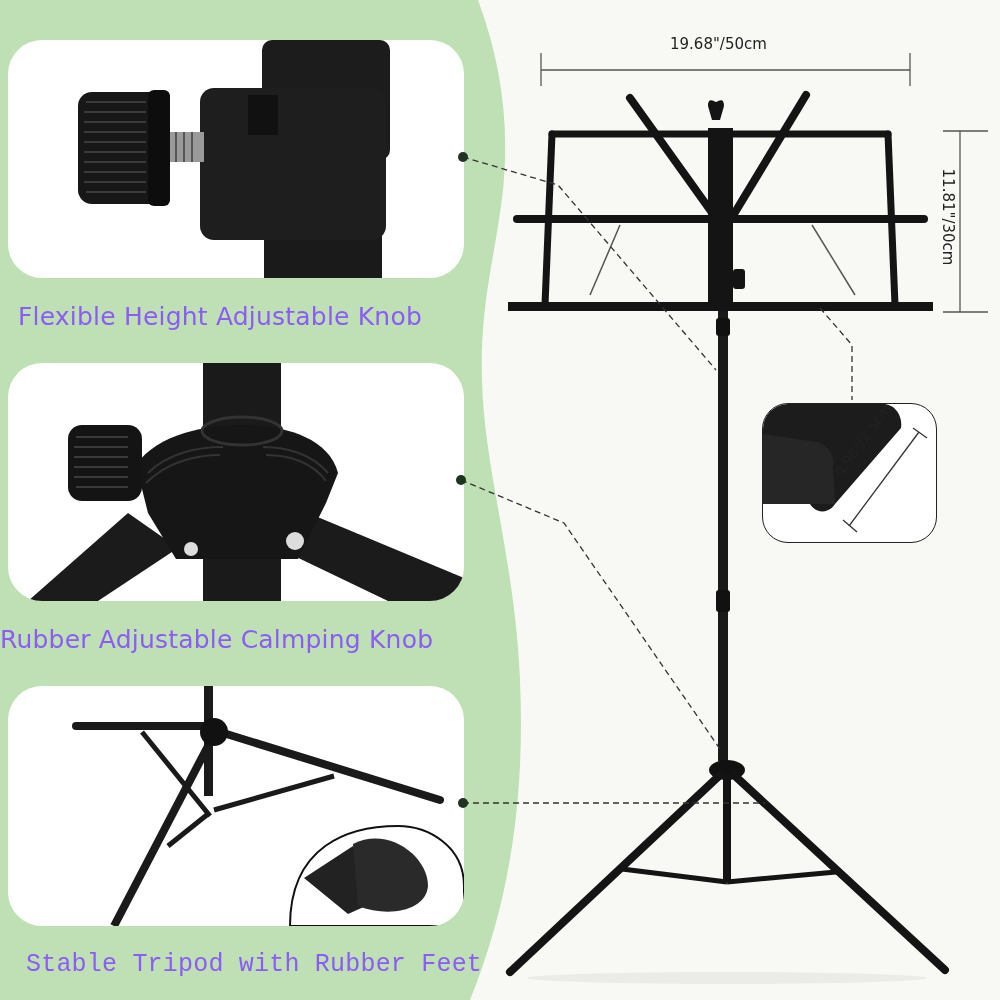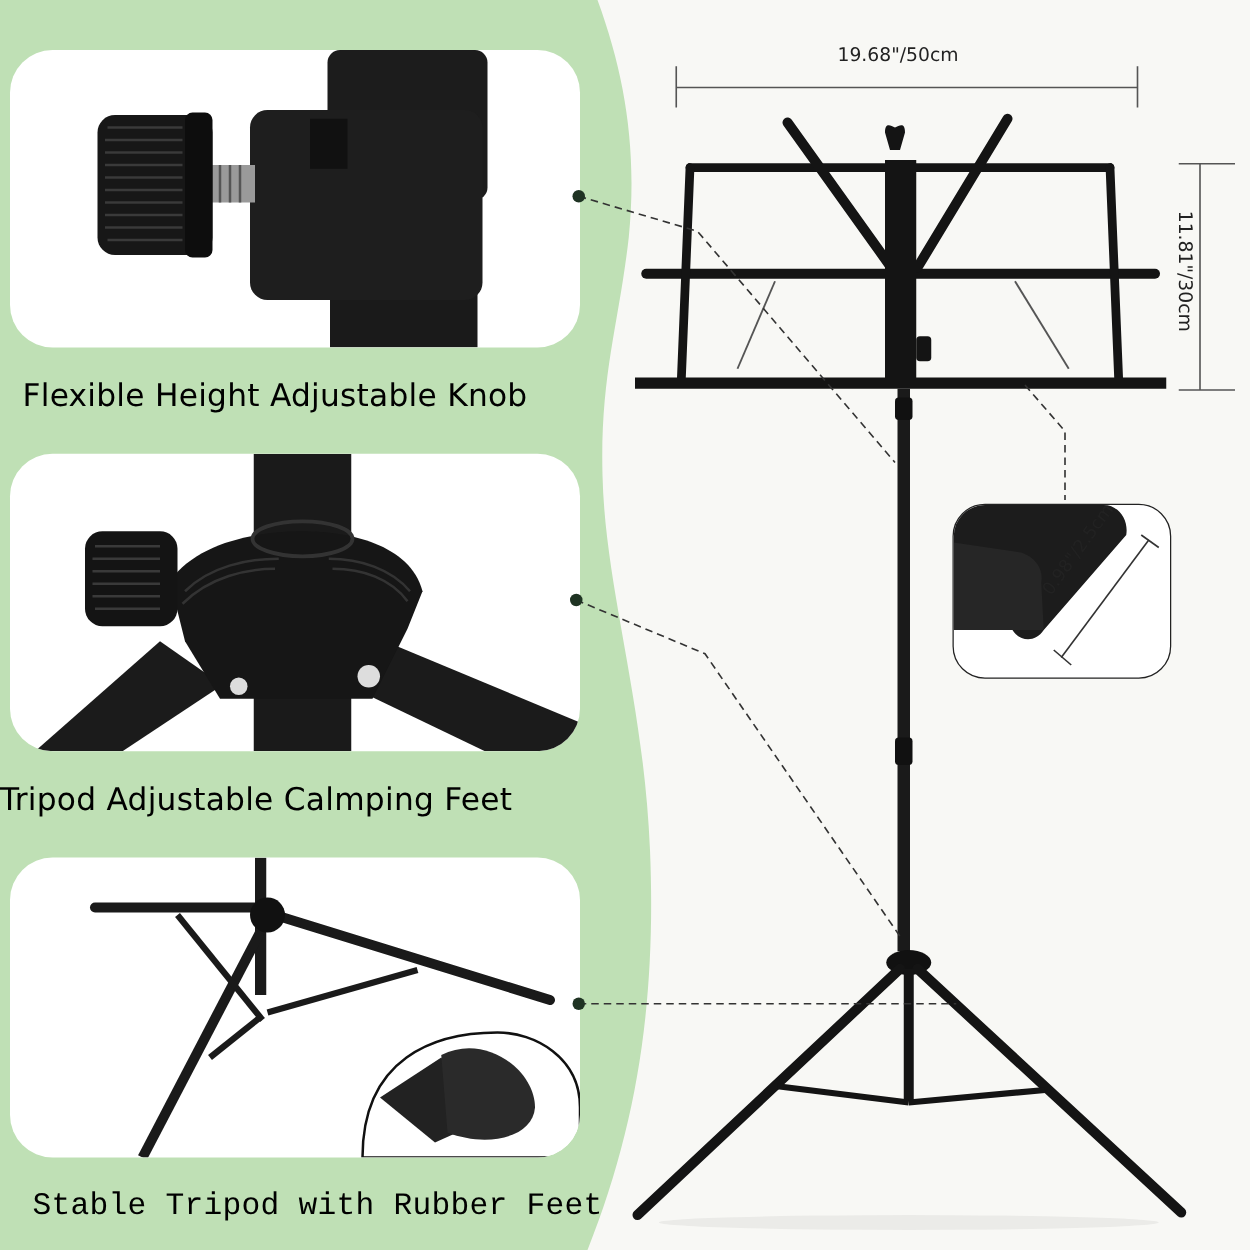--- a/index.html
+++ b/index.html
@@ -1,20 +1,20 @@
 <!DOCTYPE html>
 <html><head>
 <meta charset="utf-8">
 <style>
   html, body { margin:0; padding:0; }
   body { width:1000px; height:1000px; position:relative; overflow:hidden; background:#f8f8f5; font-family:"DejaVu Sans", sans-serif; }
   .bg-green { position:absolute; left:0; top:0; }
   .panel { position:absolute; left:8px; width:456px; background:#fff; border-radius:34px; overflow:hidden; }
   .panel svg { position:absolute; left:0; top:0; }
-  .caption { position:absolute; left:0; color:#000000; font-size:25px; white-space:nowrap; letter-spacing:0.2px; }
+  .caption { position:absolute; left:0; color:#8b5cf6; font-size:25px; white-space:nowrap; letter-spacing:0.2px; }
   .overlay { position:absolute; left:0; top:0; pointer-events:none; }
   .dim-label { position:absolute; color:#222; font-size:15px; white-space:nowrap; }
   .zoom-card { position:absolute; left:762px; top:403px; width:173px; height:138px; border:1.5px solid #222; border-radius:26px; background:#fff; overflow:hidden; }
 </style>
 </head>
 <body>
 
 <svg class="bg-green" width="1000" height="1000" viewBox="0 0 1000 1000">
   <path d="M0,0 L478,0 C500,60 510,120 503,190 C495,260 480,300 482,380 C484,470 515,560 520,680 C525,800 510,900 470,1000 L0,1000 Z" fill="#bfe0b5"></path>
 </svg>
@@ -69,21 +69,21 @@
     <g stroke="#3a3a3a" stroke-width="2">
       <line x1="68" y1="74" x2="120" y2="74"></line>
         <line x1="66" y1="84" x2="120" y2="84"></line>
       <line x1="66" y1="94" x2="120" y2="94"></line>
         <line x1="66" y1="104" x2="120" y2="104"></line>
       <line x1="66" y1="114" x2="120" y2="114"></line>
         <line x1="68" y1="124" x2="120" y2="124"></line>
     </g>
   </svg>
 </div>
-<div class="caption" style="top:625px;left:0px;">Tripod Adjustable Calmping Feet</div>
+<div class="caption" style="top:625px;left:0px;">Rubber Adjustable Calmping Knob</div>
 
 <div class="panel" style="top:686px;height:240px;">
   <svg width="456" height="240" viewBox="0 0 456 240">
     <rect x="196" y="0" width="9" height="110" fill="#1a1a1a"></rect>
     <line x1="68" y1="40" x2="200" y2="40" stroke="#1a1a1a" stroke-width="8" stroke-linecap="round"></line>
     <line x1="212" y1="46" x2="432" y2="114" stroke="#1a1a1a" stroke-width="8" stroke-linecap="round"></line>
     <line x1="200" y1="60" x2="106" y2="240" stroke="#1a1a1a" stroke-width="8"></line>
     <line x1="134" y1="46" x2="202" y2="130" stroke="#1a1a1a" stroke-width="5"></line>
     <line x1="206" y1="124" x2="326" y2="90" stroke="#1a1a1a" stroke-width="5"></line>
     <line x1="200" y1="128" x2="160" y2="160" stroke="#1a1a1a" stroke-width="5"></line>

